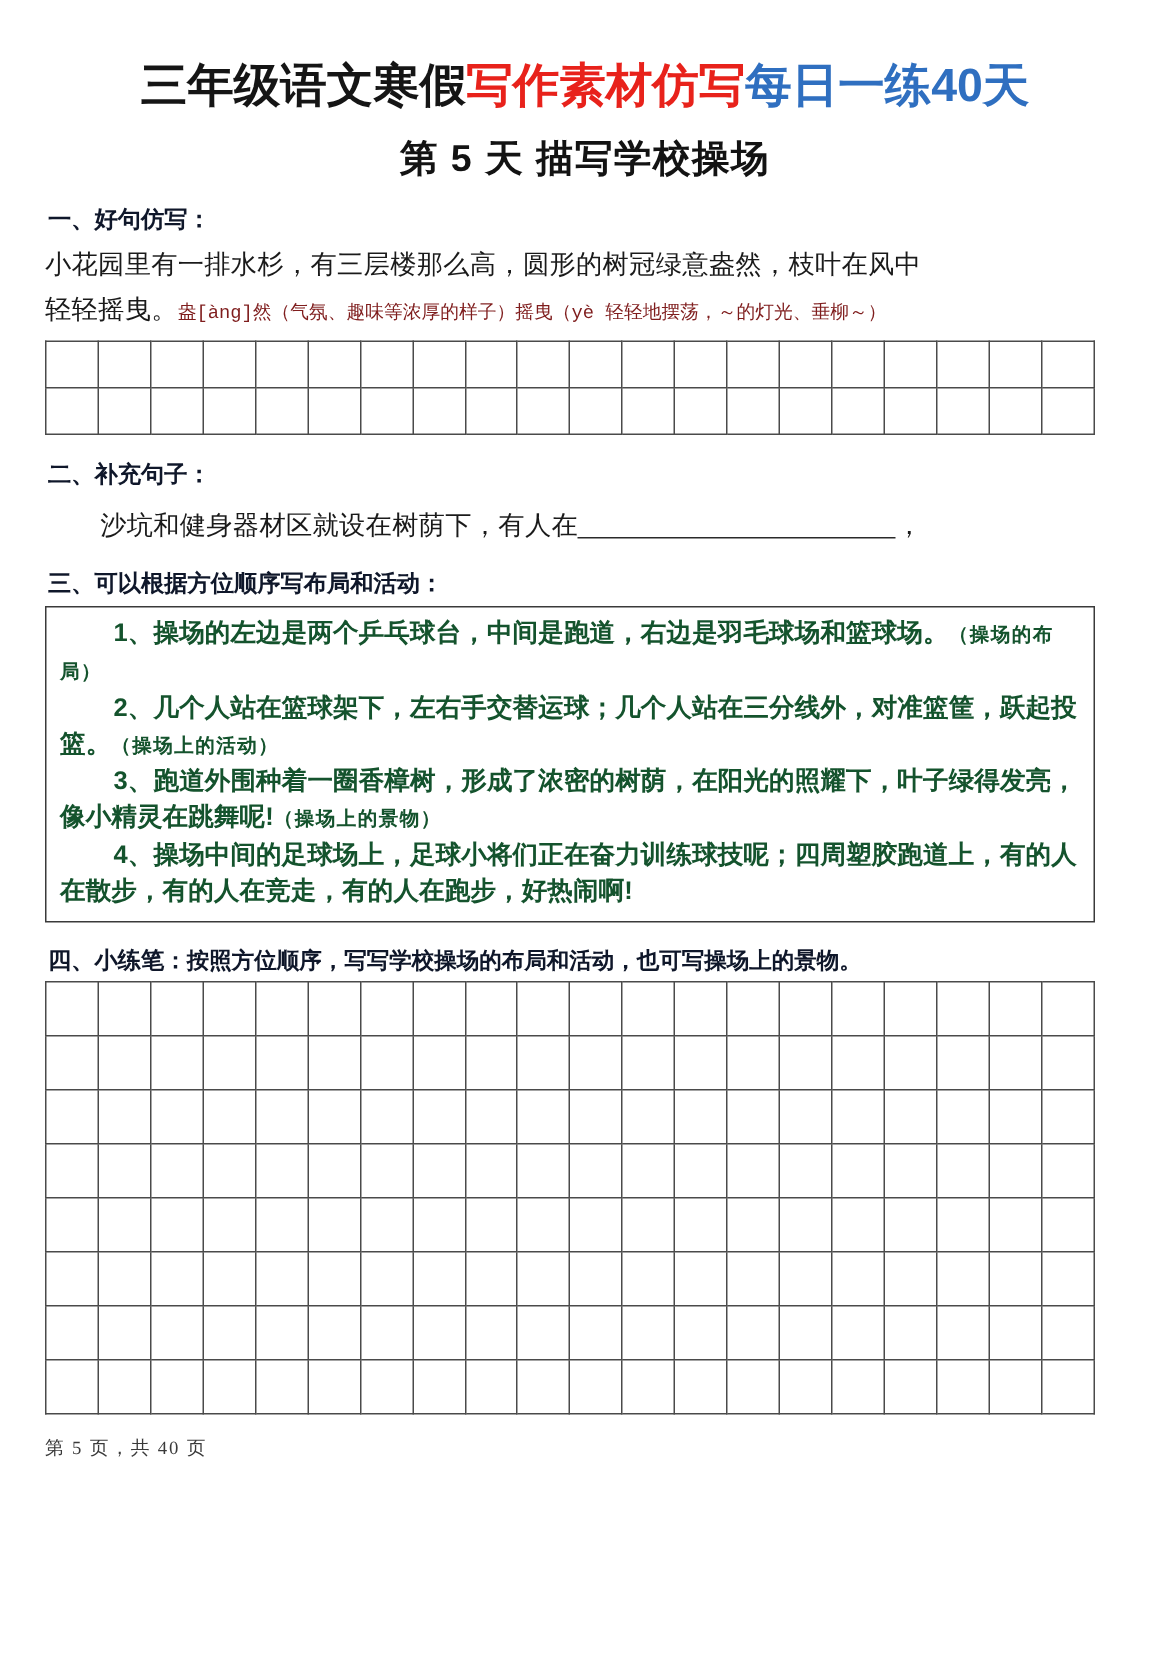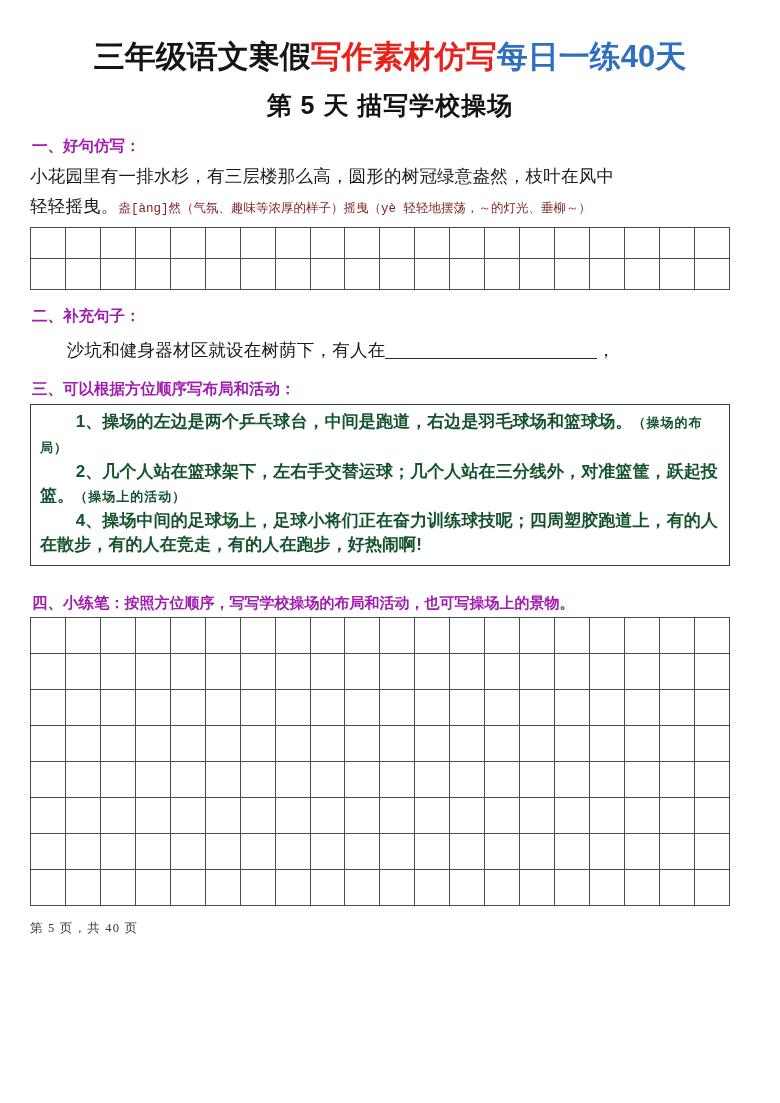--- a/index.html
+++ b/index.html
@@ -41,21 +41,21 @@
     font-size: 25px;
     color: #131313;
     margin-top: 12px;
     letter-spacing: 1px;
   }
 
   
   .sec-head {
     font-weight: bold;
     font-size: 15.5px;
-    color: #a21caf;
+    color: #0f172a;
     margin: 14px 0 4px 0;
     padding-left: 2px;
   }
   .sec-head .sub-normal {
     font-weight: bold;
     font-size: 15px;
   }
 
   .content-wrap {
     padding: 0 30px 0 30px;
@@ -215,25 +215,28 @@
     <div class="sec-head" style="margin-top:14px;">三、可以根据方位顺序写布局和活动：</div>
 
     <div class="boxed">
       <p>
         <span class="indent2"></span><span>1、操场的左边是两个乒乓球台，中间是跑道，右边是羽毛球场和篮球场。</span><span class="tag">（操场的布局）</span>
       </p>
       <p>
         <span class="indent2"></span><span>2、几个人站在篮球架下，左右手交替运球；几个人站在三分线外，对准篮筐，跃起投篮。</span><span class="tag">（操场上的活动）</span>
       </p>
       <p>
+        <span class="indent2"></span><span>3、跑道外围种着一圈香樟树，形成了浓密的树荫，在阳光的照耀下，叶子绿得发亮，像小精灵在跳舞呢!</span><span class="tag">（操场上的景物）</span>
+      </p>
+      <p>
         <span class="indent2"></span><span>4、操场中间的足球场上，足球小将们正在奋力训练球技呢；四周塑胶跑道上，有的人在散步，有的人在竞走，有的人在跑步，好热闹啊!</span><span class="tag"></span>
       </p>
     </div>
 
-    <div class="sec-head" style="margin-top:27px;margin-bottom:2px;">
+    <div class="sec-head" style="margin-top:15px;margin-bottom:2px;">
       <span>四、小练笔</span><span class="sub-normal">：按照方位顺序，写写学校操场的布局和活动，也可写操场上的景物。</span>
     </div>
 
     <table class="charGrid big">
       <tbody>
         <tr>
           <td></td>
             <td></td>
             <td></td>
             <td></td>

